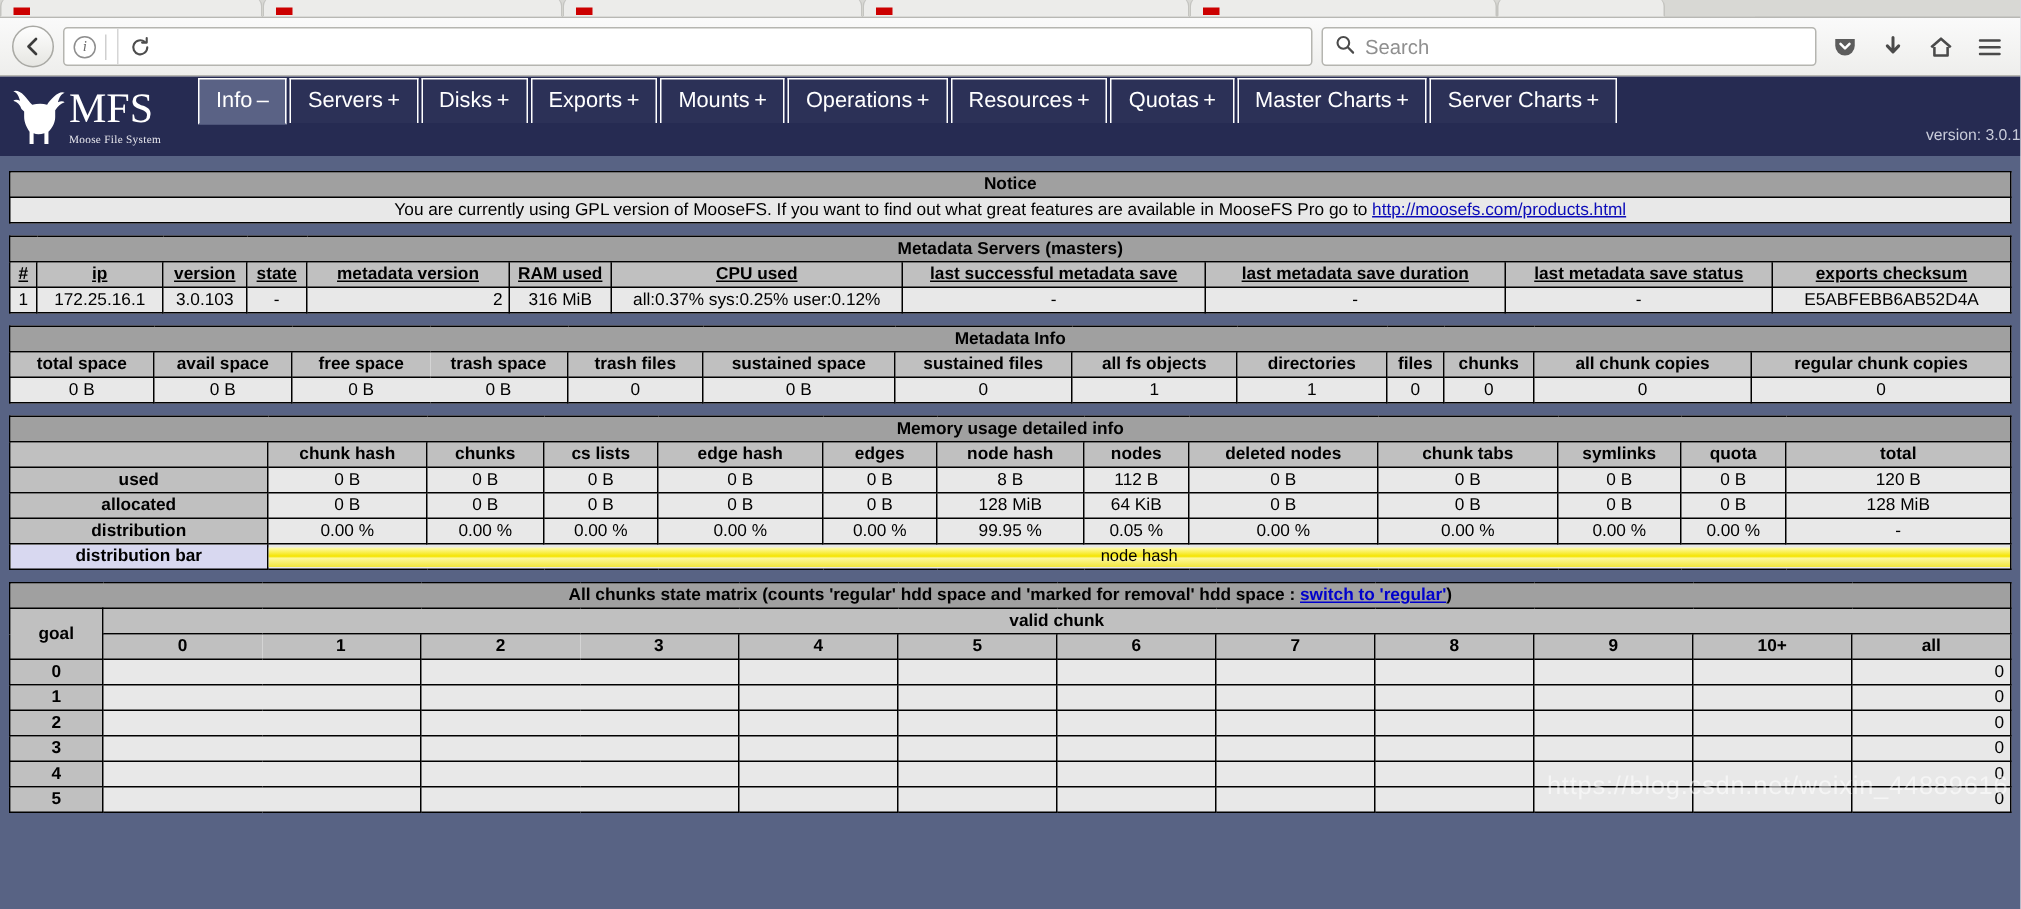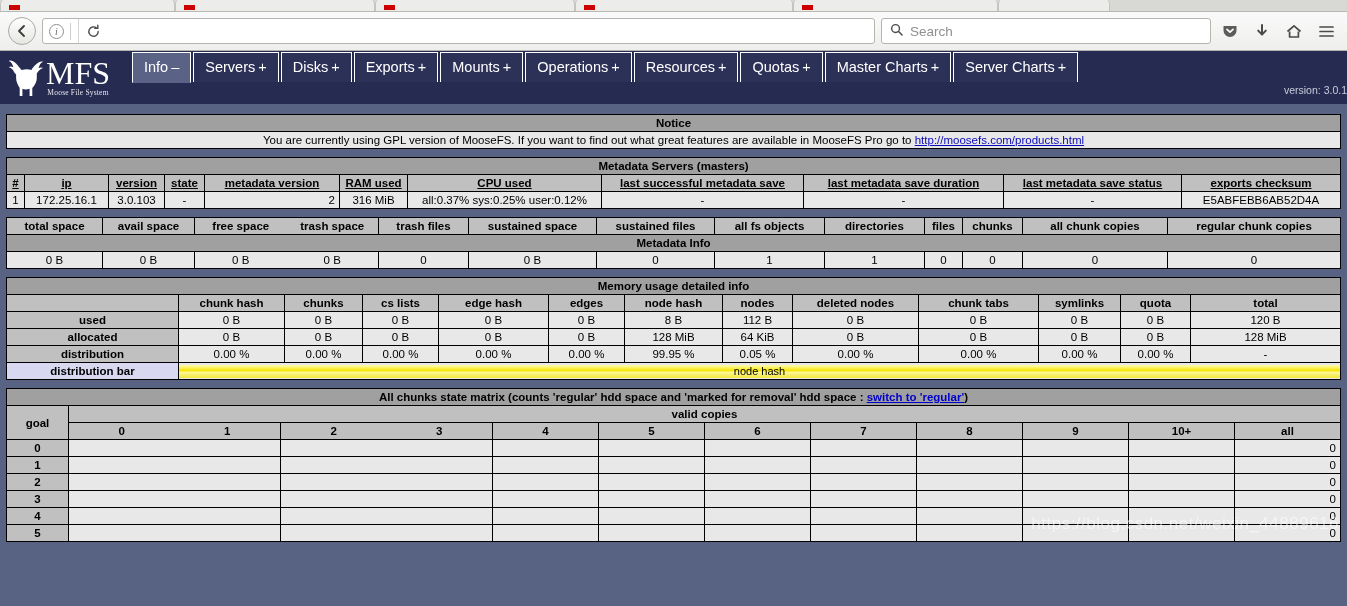--- a/index.html
+++ b/index.html
@@ -130,21 +130,21 @@
   .logo {
     width: 132px;
     height: 53px;
     display: flex; align-items: center;
     padding-left: 8px;
     flex: 0 0 auto;
   }
   .logo .mark { width: 36px; height: 40px; flex: 0 0 auto; }
   .logo .wordwrap { margin-left: 2px; }
   .logo .word {
-    color: #fff; font-size: 32px; letter-spacing: 0px;
+    color: #fff; font-size: 28px; letter-spacing: 0px;
     font-family: "Liberation Serif", serif;
     line-height: 28px;
   }
   .logo .sub {
     color: #e8e8ee; font-size: 7.5px; letter-spacing: .2px;
     font-family: "Liberation Serif", serif;
     text-align: center;
     margin-top: 1px;
   }
   .navtabs {
@@ -435,37 +435,37 @@
         <col style="width:118px">
         <col style="width:110px">
         <col style="width:100px">
         <col style="width:38px">
         <col style="width:60px">
         <col style="width:145px">
         <col>
       </colgroup>
     <tbody>
         <tr>
+          <td class="tbl-title" colspan="13">Metadata Info</td>
+        </tr>
+    <tr>
       <th class="tbl-head">total space</th>
       <th class="tbl-head">avail space</th>
       <th class="tbl-head" style="border-right:none">free space</th>
       <th class="tbl-head" style="border-left:none">trash space</th>
       <th class="tbl-head">trash files</th>
       <th class="tbl-head">sustained space</th>
       <th class="tbl-head">sustained files</th>
       <th class="tbl-head">all fs objects</th>
       <th class="tbl-head">directories</th>
       <th class="tbl-head">files</th>
       <th class="tbl-head">chunks</th>
       <th class="tbl-head">all chunk copies</th>
       <th class="tbl-head">regular chunk copies</th>
     </tr>
-    <tr>
-          <td class="tbl-title" colspan="13">Metadata Info</td>
-        </tr>
     <tr>
       <td class="cell">0 B</td>
       <td class="cell">0 B</td>
       <td class="cell" style="border-right:none">0 B</td>
       <td class="cell" style="border-left:none">0 B</td>
       <td class="cell">0</td>
       <td class="cell">0 B</td>
       <td class="cell">0</td>
       <td class="cell">1</td>
       <td class="cell">1</td>
@@ -584,21 +584,21 @@
           <col style="width:106px">
           <col style="width:106px">
           <col>
         </colgroup>
     <tbody>
           <tr>
             <td class="tbl-title" colspan="13"><span>All chunks state matrix (counts 'regular' hdd space and 'marked for removal' hdd space : </span><a class="lnk" href="#">switch to 'regular'</a><span>)</span></td>
           </tr>
     <tr>
       <th class="tbl-head" rowspan="2">goal</th>
-      <th class="tbl-head" colspan="12">valid copies</th>
+      <th class="tbl-head" colspan="12">valid chunk</th>
     </tr>
     <tr>
       <th class="tbl-head" style="border-right:none">0</th>
       <th class="tbl-head" style="border-left:none">1</th>
       <th class="tbl-head" style="border-right:none">2</th>
       <th class="tbl-head" style="border-left:none">3</th>
       <th class="tbl-head">4</th>
       <th class="tbl-head">5</th>
       <th class="tbl-head">6</th>
       <th class="tbl-head">7</th>

